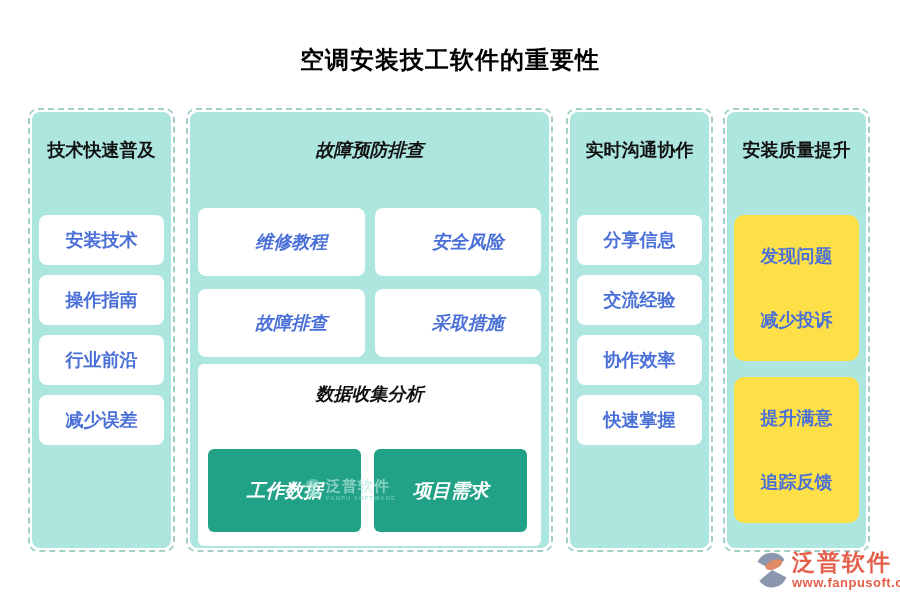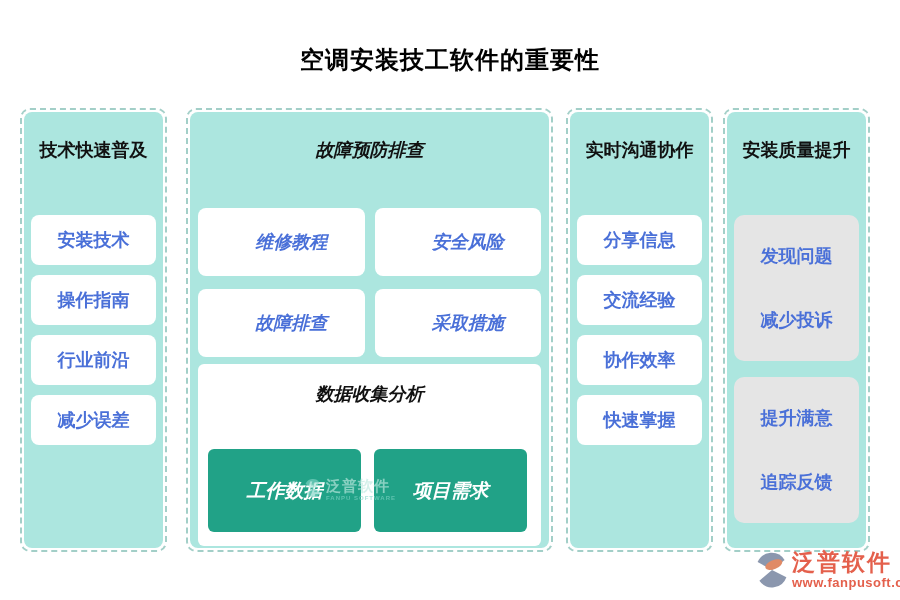--- a/index.html
+++ b/index.html
@@ -6,21 +6,21 @@
   html,body { width:900px; height:600px; background:#ffffff;
     font-family:"Liberation Sans","DejaVu Sans",sans-serif; overflow:hidden; }
   .stage { position:relative; width:900px; height:600px; background:#fff; }
 
   .page-title { position:absolute; top:44px; left:0; width:900px; text-align:center;
     font-size:24px; font-weight:bold; color:#000; letter-spacing:1px; }
 
   .panel { position:absolute; top:108px; height:444px;
     border:2px dashed #a3cfc8; border-radius:10px; background:transparent; }
   .panel-fill { position:absolute; inset:2px; background:#ace6df; border-radius:8px; }
-  .panel-1 { left:20px;  width:147px; }
+  .panel-1 { left:28px;  width:147px; }
   .panel-2 { left:186px; width:367px;font-style:italic; }
   .panel-3 { left:566px; width:147px; }
   .panel-4 { left:723px; width:147px; }
 
   .panel-header { position:absolute; top:28px; left:0; right:0; text-align:center;
     font-size:18px; font-weight:bold; color:#111; }
 
   .vstack { position:absolute; top:105px; left:9px; right:9px;
     display:flex; flex-direction:column; gap:10px; }
   .item-box { height:50px; background:#ffffff; border-radius:8px;
@@ -36,21 +36,21 @@
   .sub-panel-title { position:absolute; top:18px; left:0; right:0; text-align:center;
     font-size:18px; font-weight:bold; color:#111; }
   .btn-row { position:absolute; left:10px; right:14px; top:85px; height:83px;
     display:flex; gap:13px; }
   .green-btn { flex:1; background:#21a287; border-radius:6px;
     display:flex; align-items:center; justify-content:center;
     font-size:19px; font-weight:bold; color:#ffffff; }
 
   .card-stack { position:absolute; top:105px; left:9px; right:9px;
     display:flex; flex-direction:column; gap:16px; }
-  .tall-card { height:146px; background:#e5e5e5; border-radius:10px;
+  .tall-card { height:146px; background:#fde047; border-radius:10px;
     display:flex; flex-direction:column; align-items:center; justify-content:center;
     gap:40px; font-size:18px; font-weight:bold; color:#4a70d8; }
 
   .watermark { position:absolute; left:303px; top:478px; display:flex;
     align-items:flex-start; gap:3px; opacity:0.65; pointer-events:none; }
   .watermark .wm-text-col { display:flex; flex-direction:column; line-height:1.1; }
   .wm-brand { font-size:15px; font-weight:bold; color:#bfe9e0; letter-spacing:1px; }
   .wm-sub { font-size:6px; font-weight:bold; color:#7fd4c5; letter-spacing:1px; }
 
   .footer-logo { position:absolute; left:754px; top:550px; display:flex; gap:2px; }

